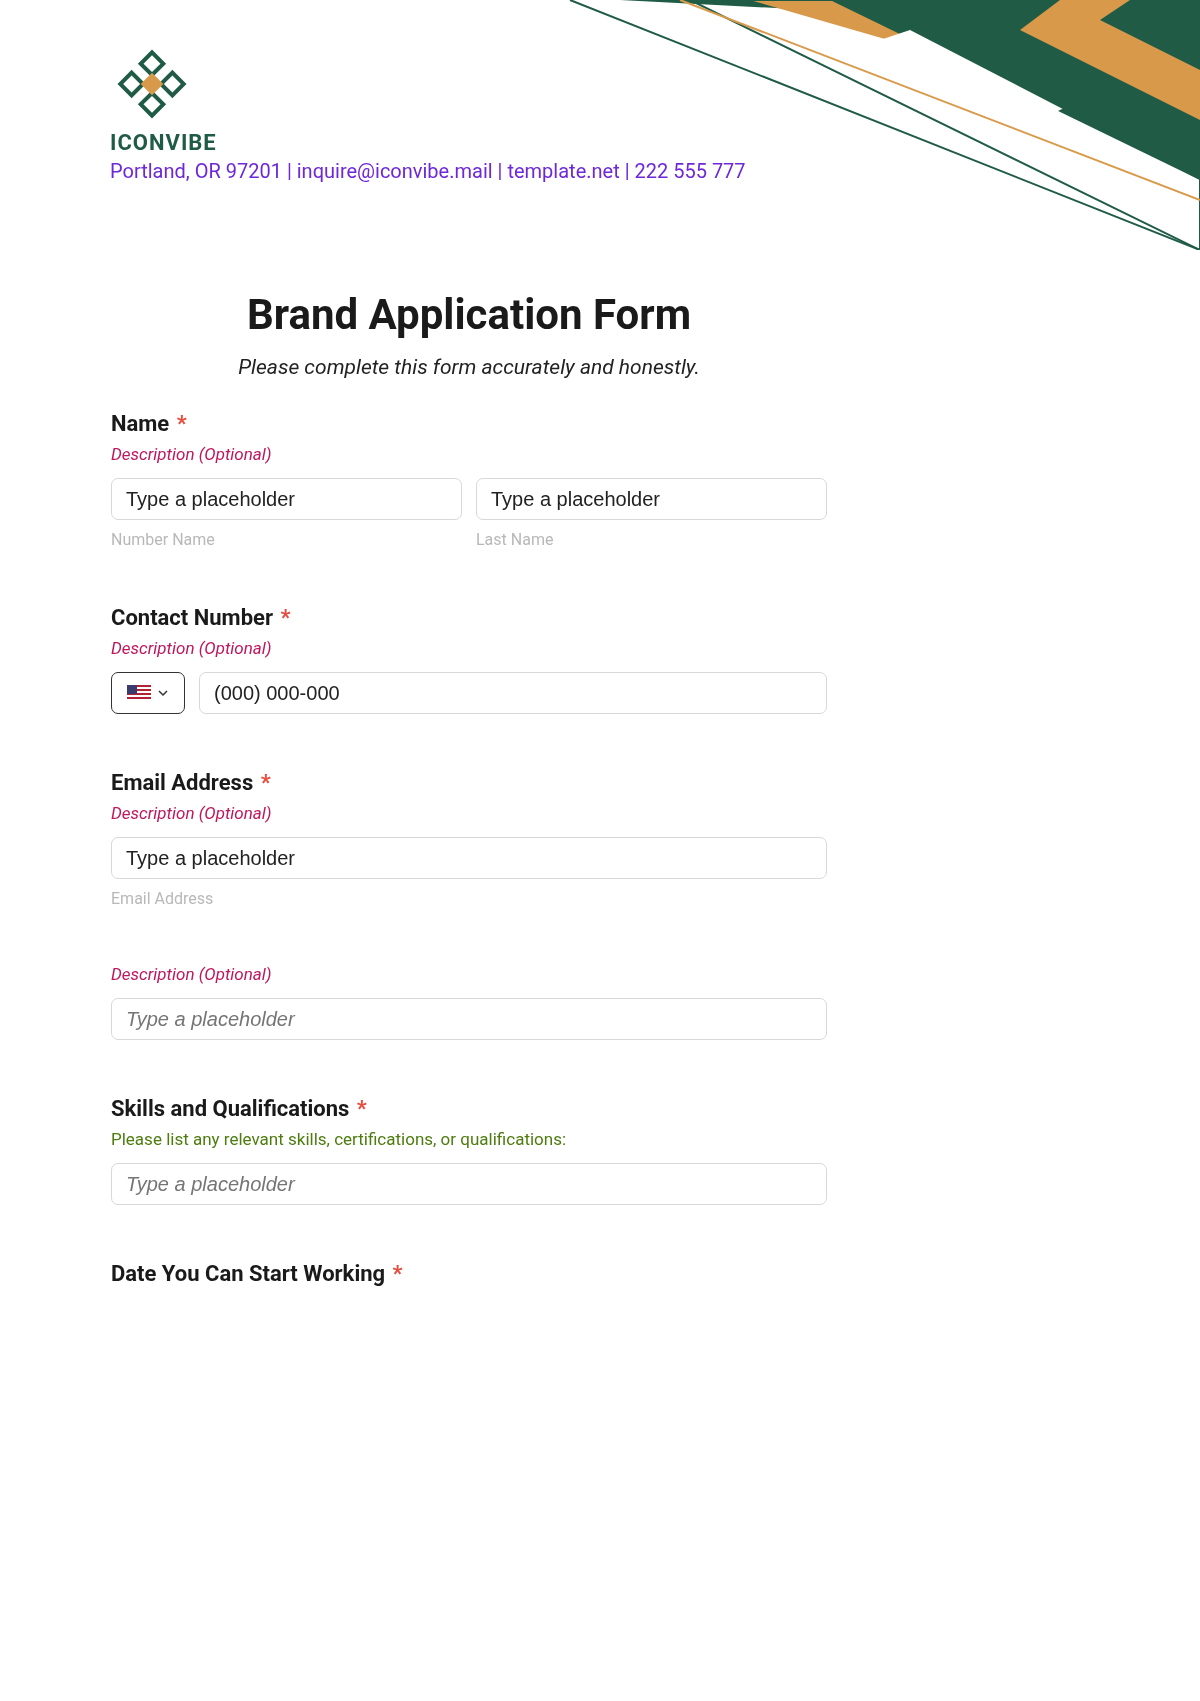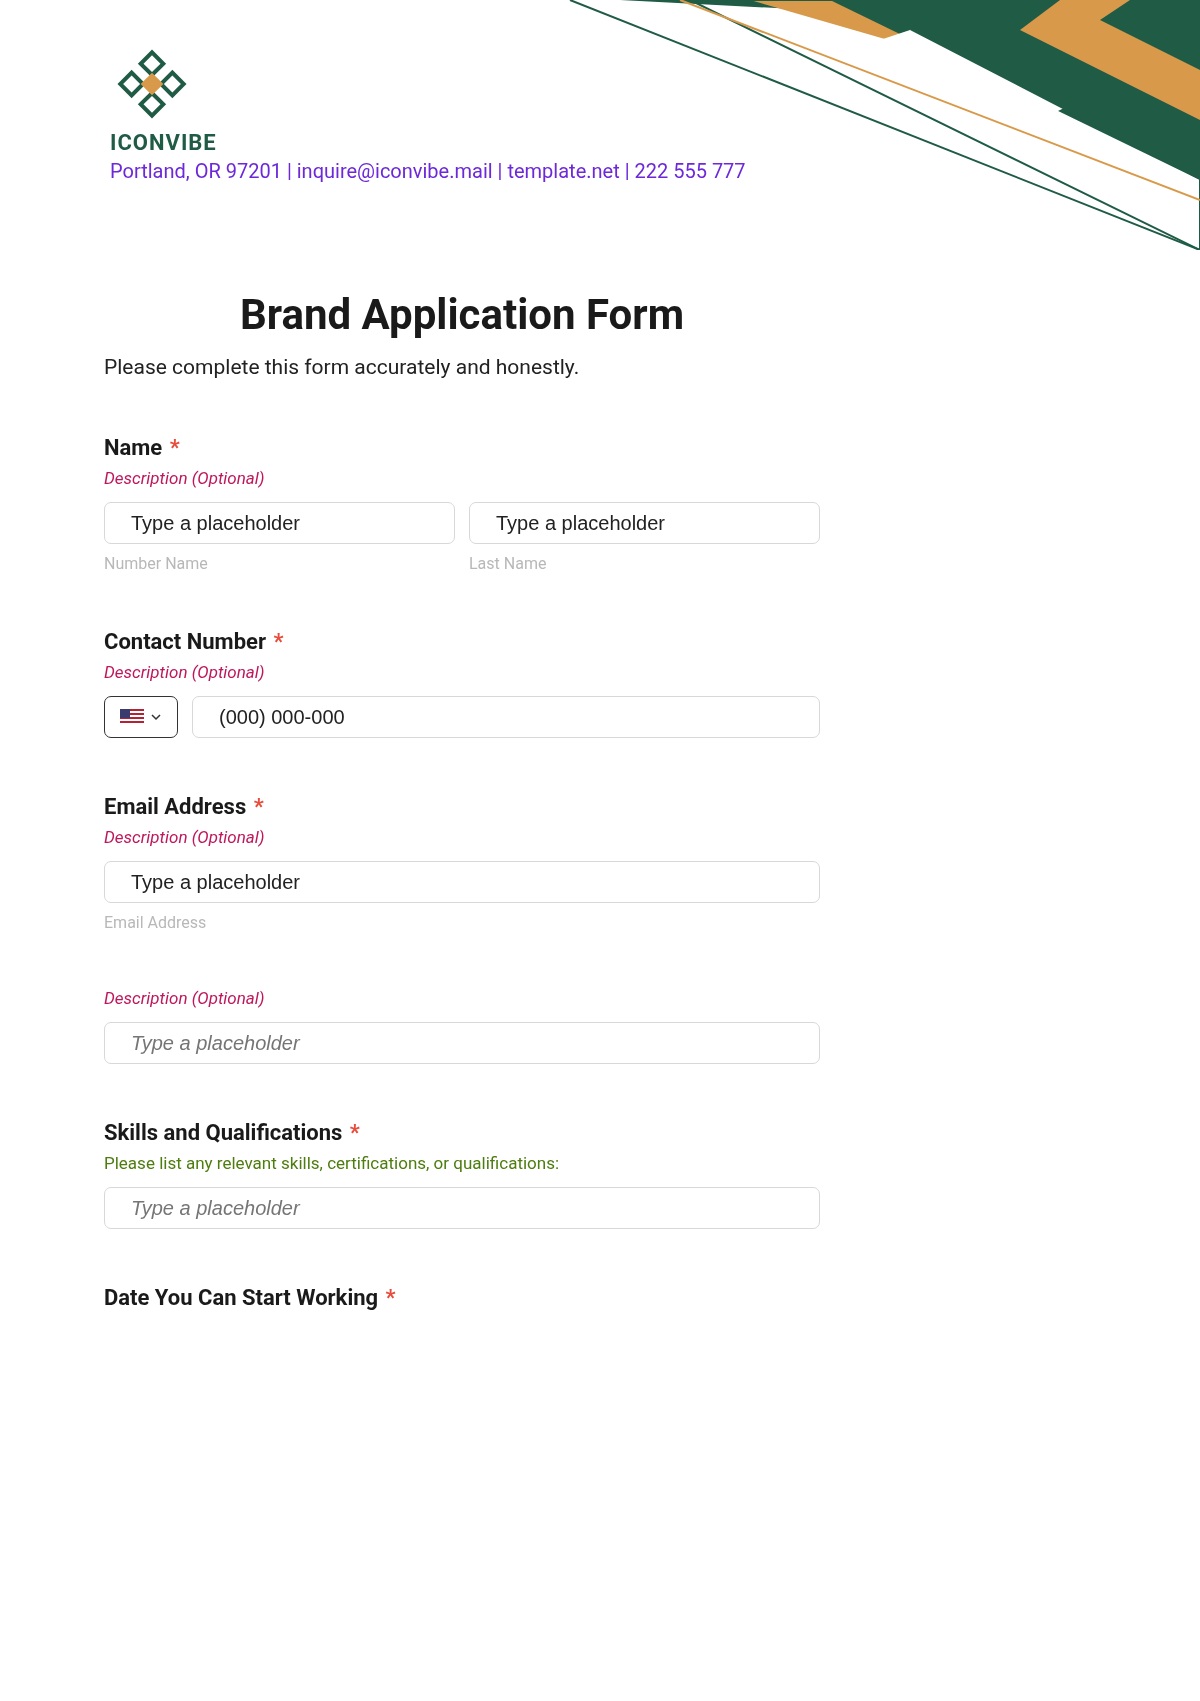--- a/index.html
+++ b/index.html
@@ -42,34 +42,36 @@
     letter-spacing: 1px;
   }
   .contact-line {
     font-size: 20px;
     color: #6d28d9;
     margin-top: 4px;
   }
   .form-wrap {
     position: absolute;
     top: 290px;
-    left: 104px;
+    left: 111px;
     width: 716px;
   }
   .form-title {
     font-size: 42px;
     font-weight: 700;
     color: #1a1a1a;
     text-align: center;
     margin-bottom: 16px;
   }
   .form-subtitle {
     font-size: 21px;
     color: #222;
-    margin-bottom: 56px;
+    text-align: center;
+    margin-bottom: 32px;
+    font-style: italic;
   }
   .field-group {
     margin-bottom: 56px;
   }
   .field-label {
     font-size: 22px;
     font-weight: 700;
     color: #1a1a1a;
     margin-bottom: 8px;
   }
@@ -96,21 +98,21 @@
   .col {
     flex: 1;
     display: flex;
     flex-direction: column;
   }
   .text-input {
     width: 100%;
     height: 42px;
     border: 1px solid #d8d8d8;
     border-radius: 7px;
-    padding: 0 26px;
+    padding: 0 14px;
     font-size: 20px;
     color: #222;
     background: #fff;
   }
   .text-input.empty {
     color: #b8b8b8;
     font-style: italic;
   }
   .sublabel {
     font-size: 16px;

